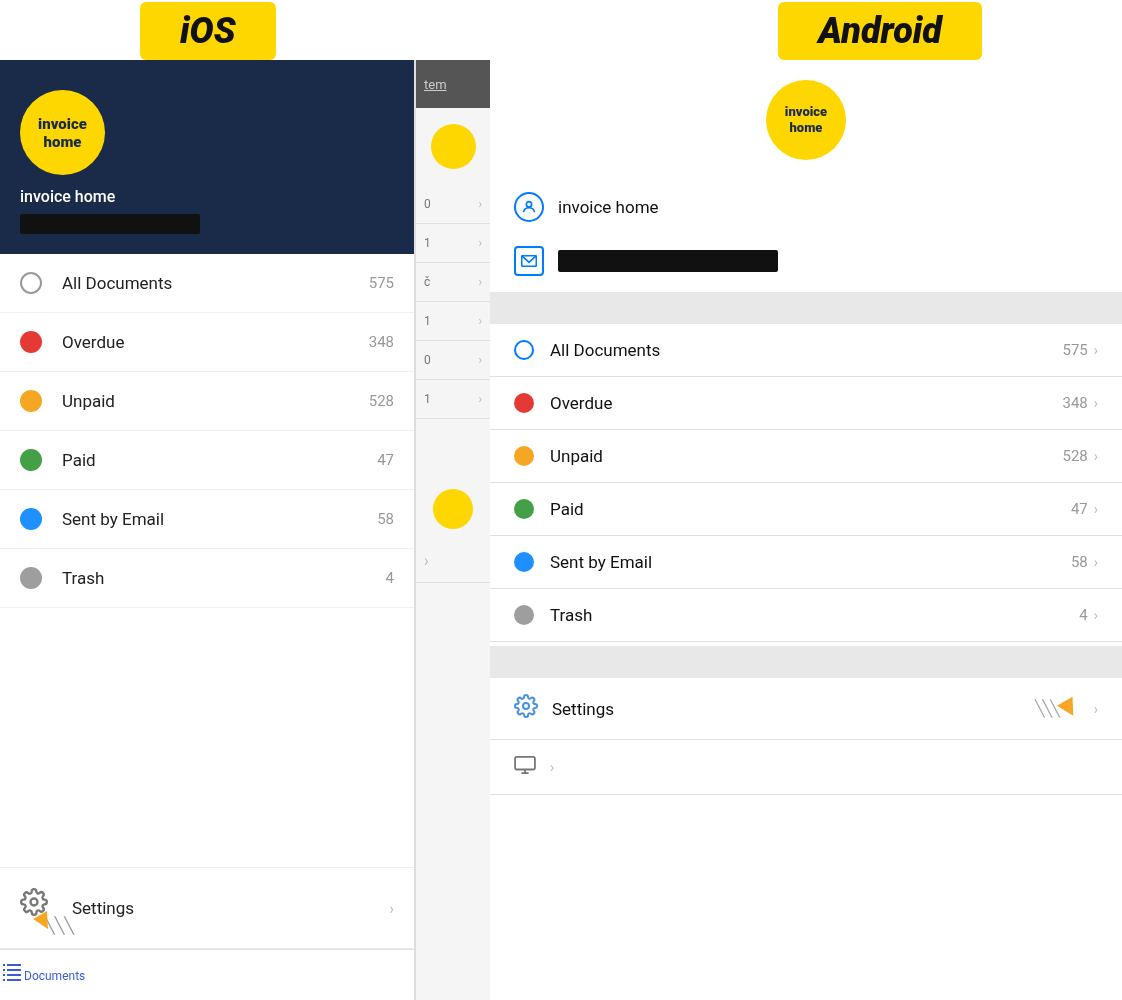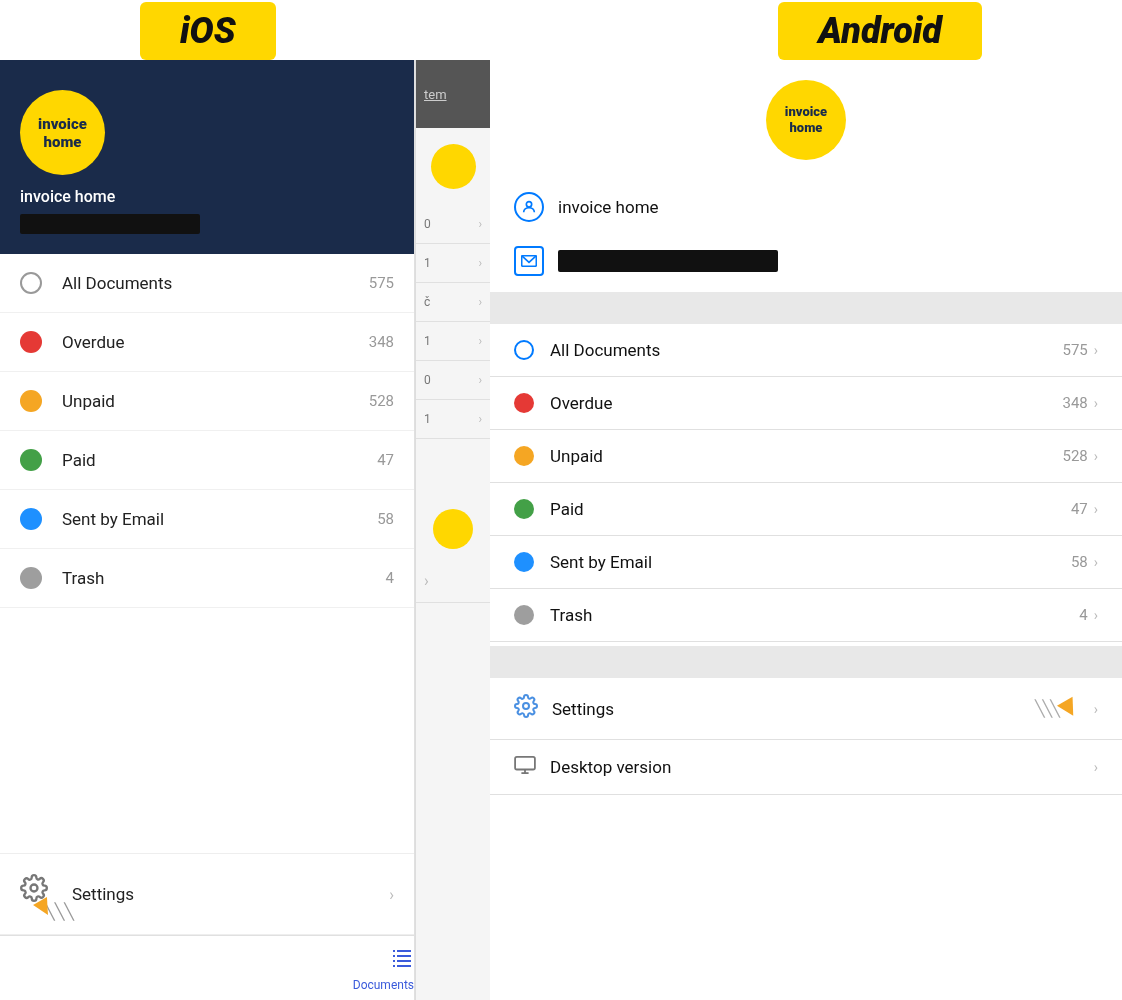--- a/index.html
+++ b/index.html
@@ -164,42 +164,41 @@
 
     .android-bottom-nav {
       display: flex;
       background: #fff;
       border-top: 1px solid #e0e0e0;
       padding: 10px 0 8px;
     }
     .android-nav-item {
       flex: 1;
       display: flex;
-      flex-direction: column;
-      align-items: flex-end;
+      align-items: center;
       cursor: pointer;
     }
     .android-nav-icon { font-size: 24px; margin-bottom: 2px; }
     .android-nav-label { font-size: 12px; }
     .android-nav-item.active .android-nav-label { color: #3B5BDB; }
     .android-nav-item.active .android-nav-icon { color: #3B5BDB; }
     .android-nav-item:not(.active) .android-nav-label { color: #888; }
     .android-nav-item:not(.active) .android-nav-icon { color: #888; }
 
     
     .android-content-peek {
       width: 75px;
       background: #f5f5f5;
       display: flex;
       flex-direction: column;
       border-left: 1px solid #ddd;
     }
     .peek-header {
       background: #555;
-      height: 68px;
+      height: 48px;
       display: flex;
       align-items: center;
       padding-left: 8px;
       color: #ccc;
       font-size: 13px;
       text-decoration: underline;
     }
     .peek-row {
       display: flex;
       justify-content: space-between;
@@ -646,18 +645,17 @@
     </div>
 
     <div class="ios-desktop-row">
       <span class="ios-desktop-icon">
         <svg width="22" height="18" viewBox="0 0 24 20" fill="none" stroke="#777" stroke-width="2">
           <rect x="1" y="1" width="22" height="14" rx="2"></rect>
           <line x1="8" y1="19" x2="16" y2="19"></line>
           <line x1="12" y1="15" x2="12" y2="19"></line>
         </svg>
       </span>
-      <span class="ios-desktop-label">Desktop version</span>
       <span class="ios-chevron">›</span>
     </div>
   </div>
 
 </div>
 
 </body></html>

